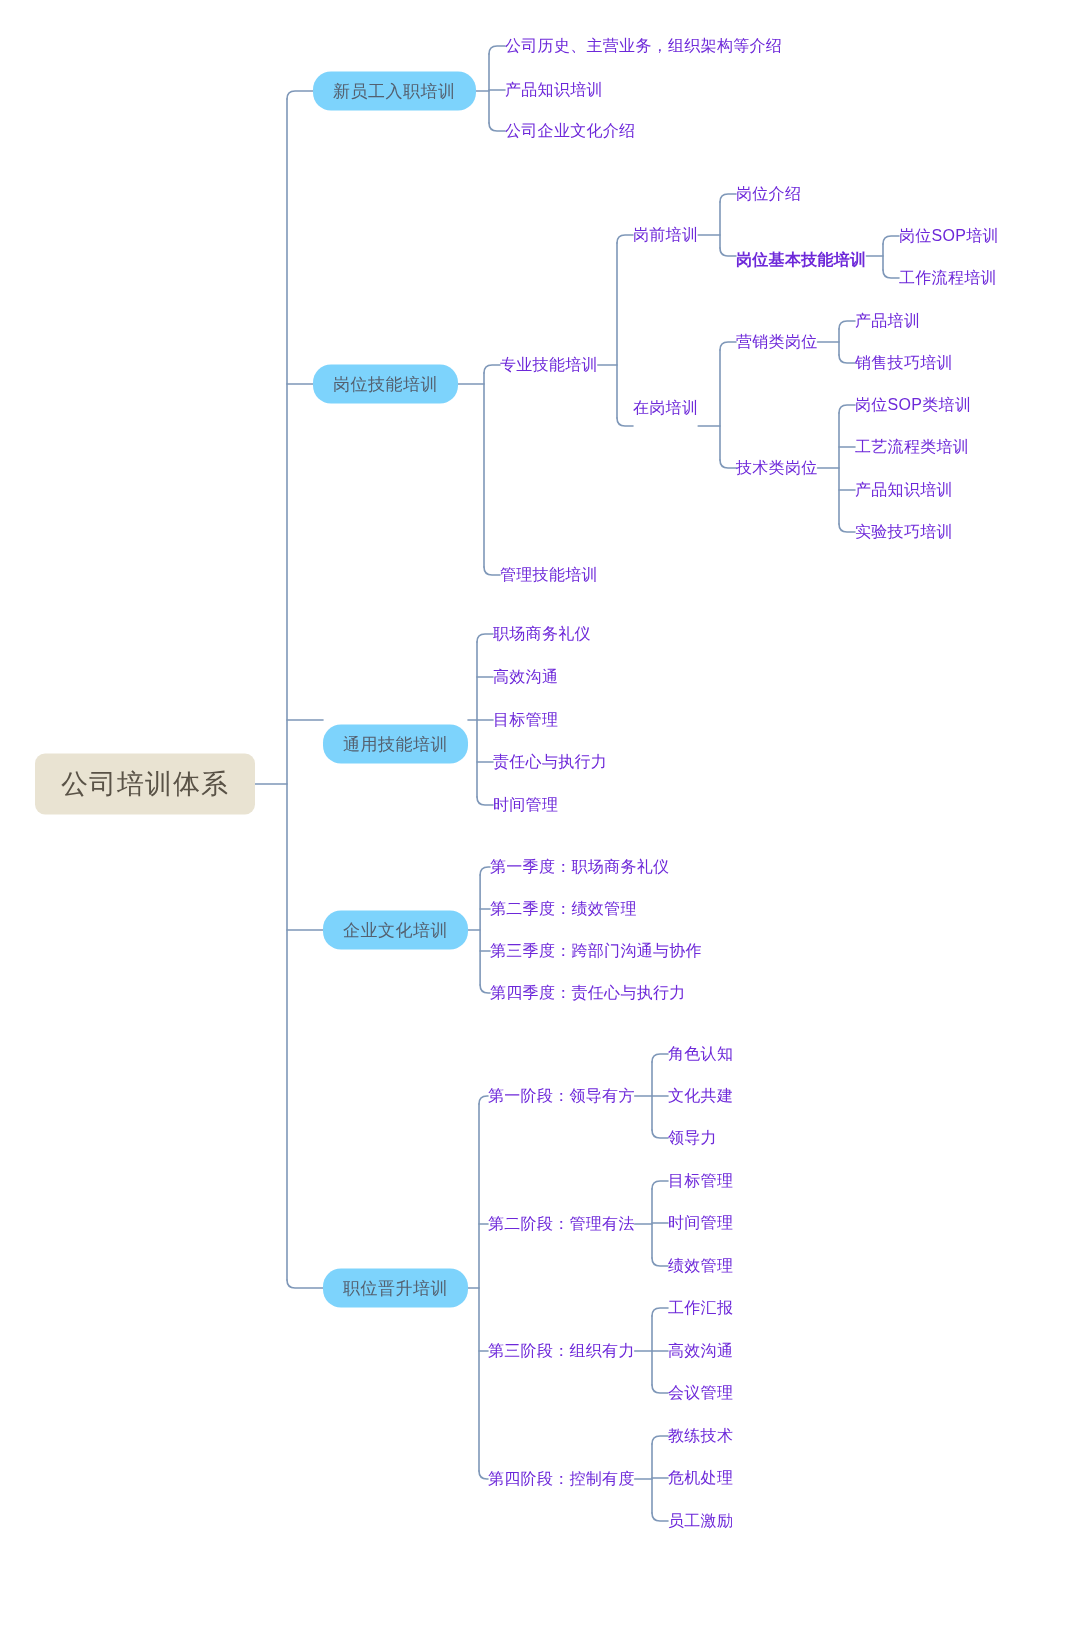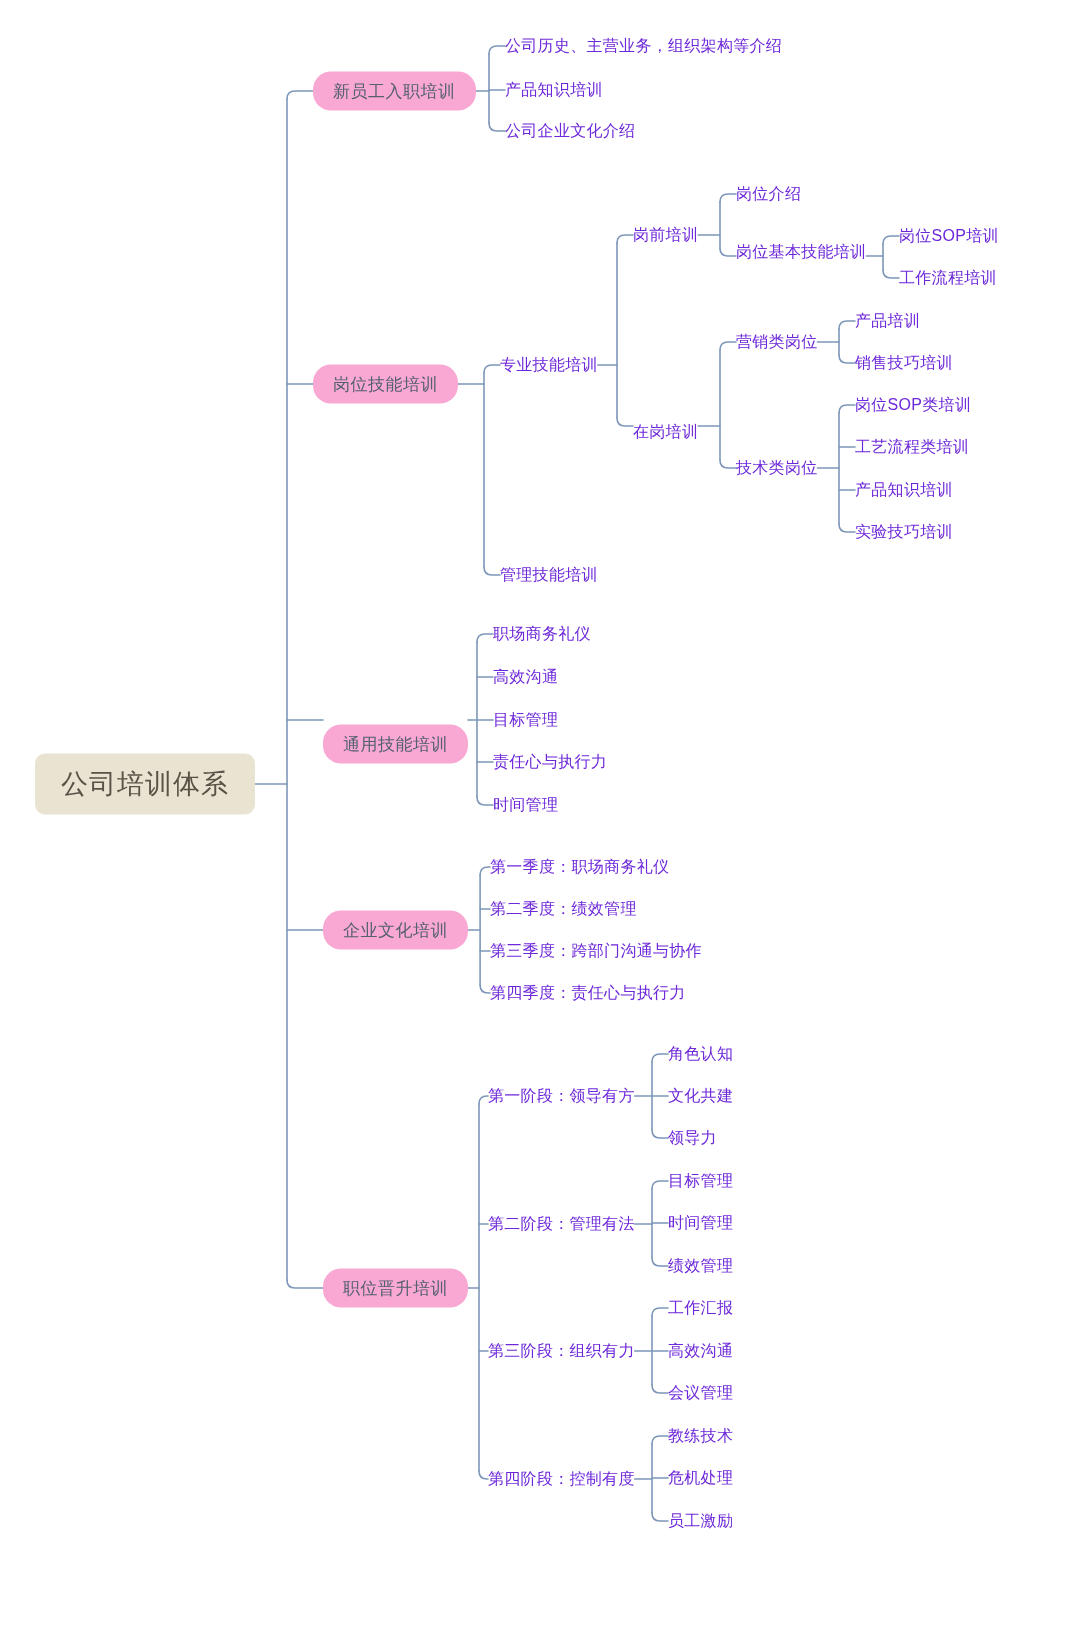--- a/index.html
+++ b/index.html
@@ -31,21 +31,21 @@
   .node.root {
     background: #e9e3d2;
     border-radius: 10px;
     color: #595246;
     font-size: 27px;
     padding: 17px 26px;
     letter-spacing: 1px;
   }
   
   .node.branch {
-    background: #f9a8d4;
+    background: #7dd3fc;
     border-radius: 18px;
     color: #54606f;
     font-size: 17px;
     padding: 11px 20px;
     letter-spacing: 0.5px;
   }
   
   .node.leaf {
     color: #6d28d9;
     font-size: 16px;
@@ -143,24 +143,24 @@
   <div id="nodes">
       <div class="node root" style="left: 35px; top: 784px;">公司培训体系</div>
       <div class="node branch" style="left: 313px; top: 91px;">新员工入职培训</div>
       <div class="node leaf" style="left: 505px; top: 46px;">公司历史、主营业务，组织架构等介绍</div>
       <div class="node leaf" style="left: 505px; top: 90px;">产品知识培训</div>
       <div class="node leaf" style="left: 505px; top: 131px;">公司企业文化介绍</div>
       <div class="node branch" style="left: 313px; top: 384px;">岗位技能培训</div>
       <div class="node leaf" style="left: 500px; top: 365px;">专业技能培训</div>
       <div class="node leaf" style="left: 633px; top: 235px;">岗前培训</div>
       <div class="node leaf" style="left: 736px; top: 194px;">岗位介绍</div>
-      <div class="node leaf" style="left: 736px; top: 252px;">岗位基本技能培训</div>
+      <div class="node leaf" style="left: 736px; top: 260px; font-weight: bold;">岗位基本技能培训</div>
       <div class="node leaf" style="left: 899px; top: 236px;">岗位SOP培训</div>
       <div class="node leaf" style="left: 899px; top: 278px;">工作流程培训</div>
-      <div class="node leaf" style="left: 633px; top: 432px;">在岗培训</div>
+      <div class="node leaf" style="left: 633px; top: 408px;">在岗培训</div>
       <div class="node leaf" style="left: 736px; top: 342px;">营销类岗位</div>
       <div class="node leaf" style="left: 855px; top: 321px;">产品培训</div>
       <div class="node leaf" style="left: 855px; top: 363px;">销售技巧培训</div>
       <div class="node leaf" style="left: 736px; top: 468px;">技术类岗位</div>
       <div class="node leaf" style="left: 855px; top: 405px;">岗位SOP类培训</div>
       <div class="node leaf" style="left: 855px; top: 447px;">工艺流程类培训</div>
       <div class="node leaf" style="left: 855px; top: 490px;">产品知识培训</div>
       <div class="node leaf" style="left: 855px; top: 532px;">实验技巧培训</div>
       <div class="node leaf" style="left: 500px; top: 575px; text-align: center;">管理技能培训</div>
       <div class="node branch" style="left: 323px; top: 744px; font-family: Liberation Serif, serif;">通用技能培训</div>

